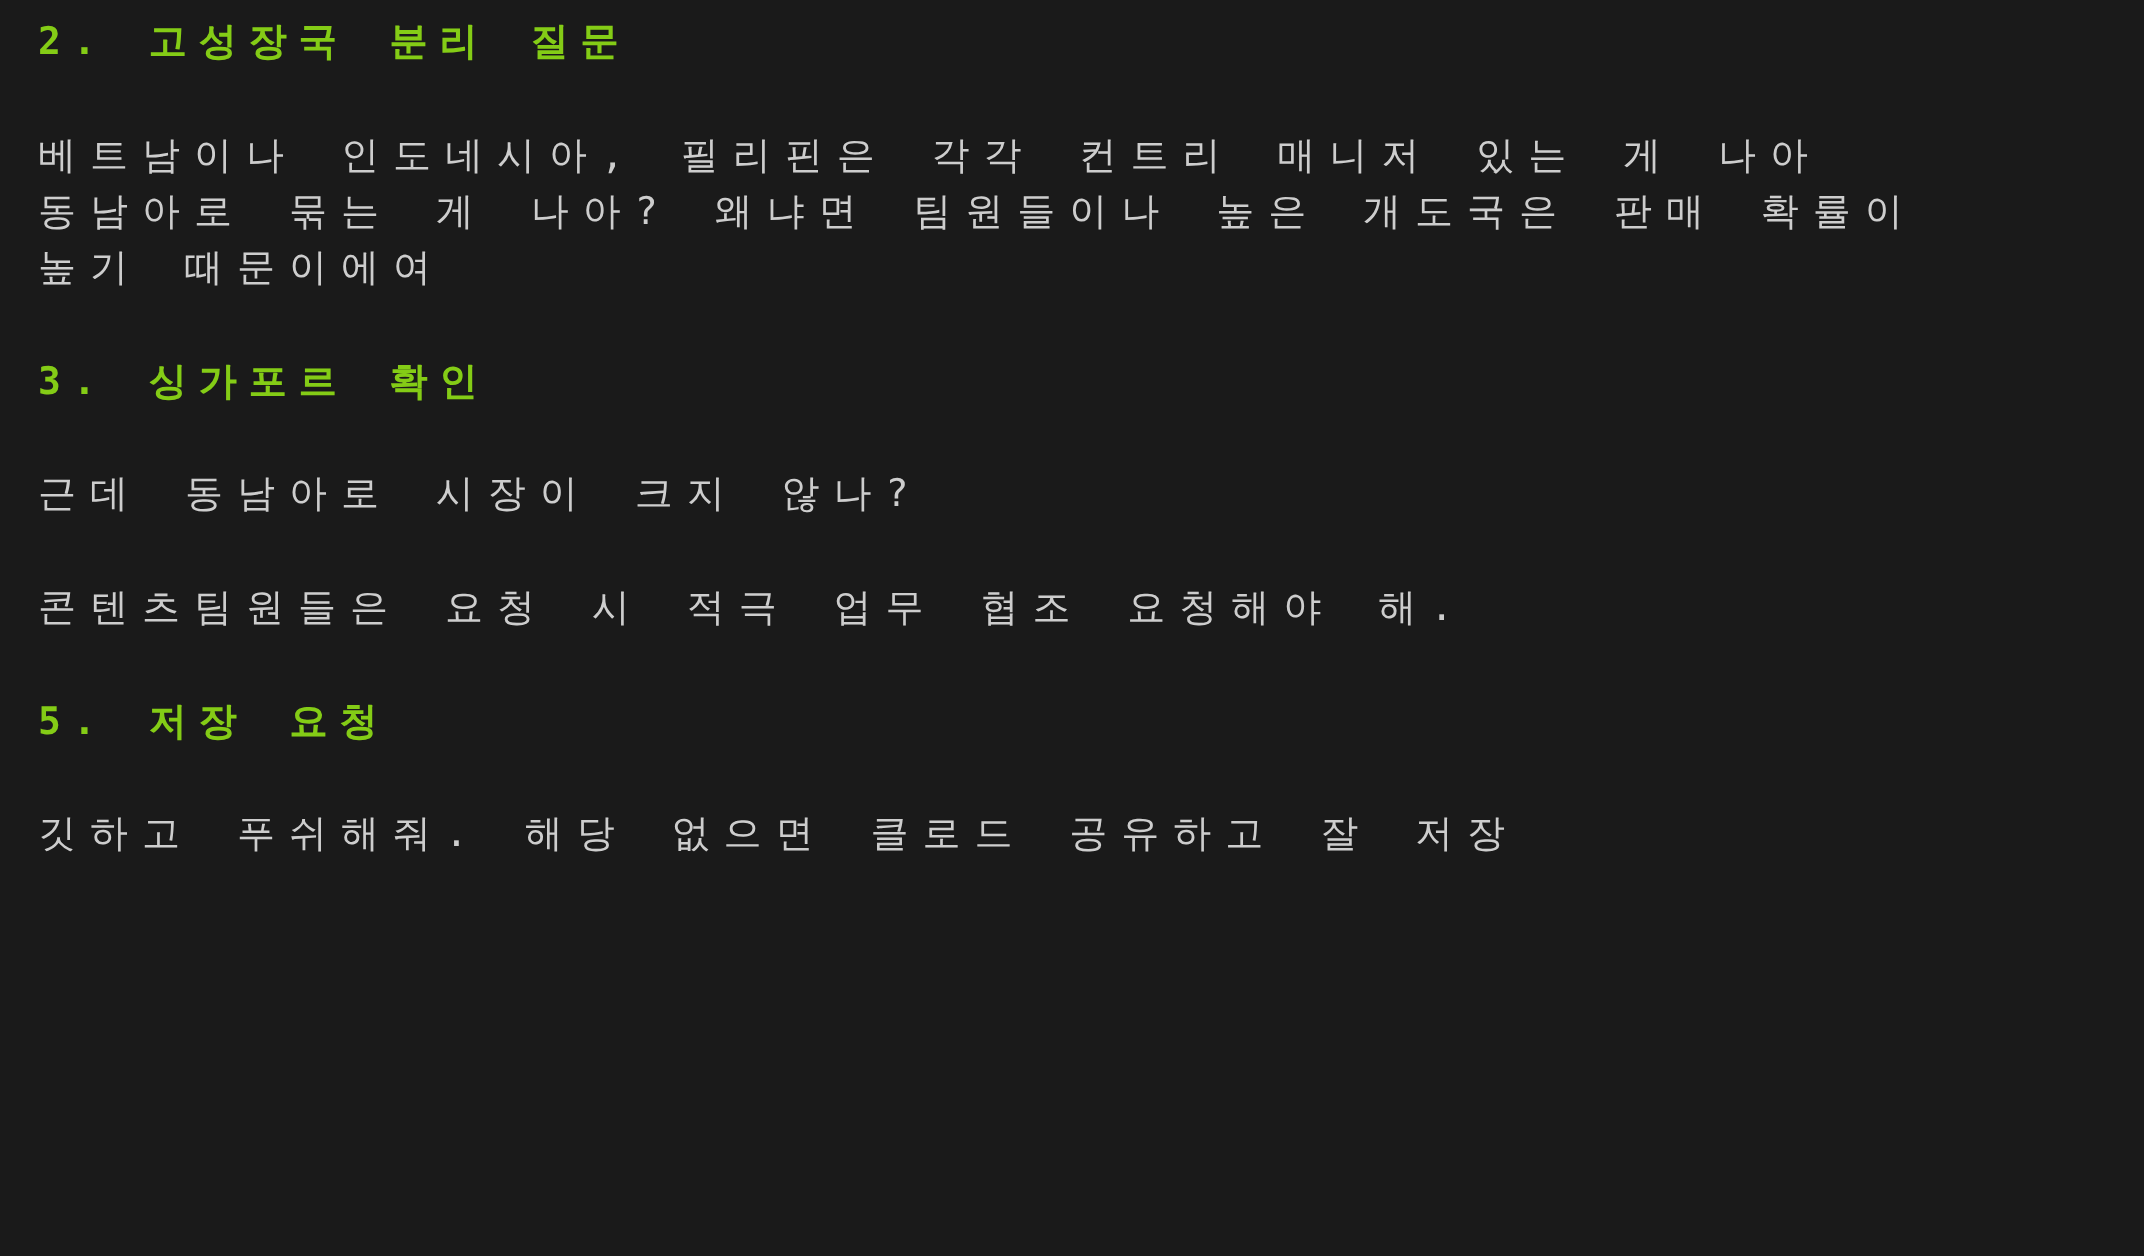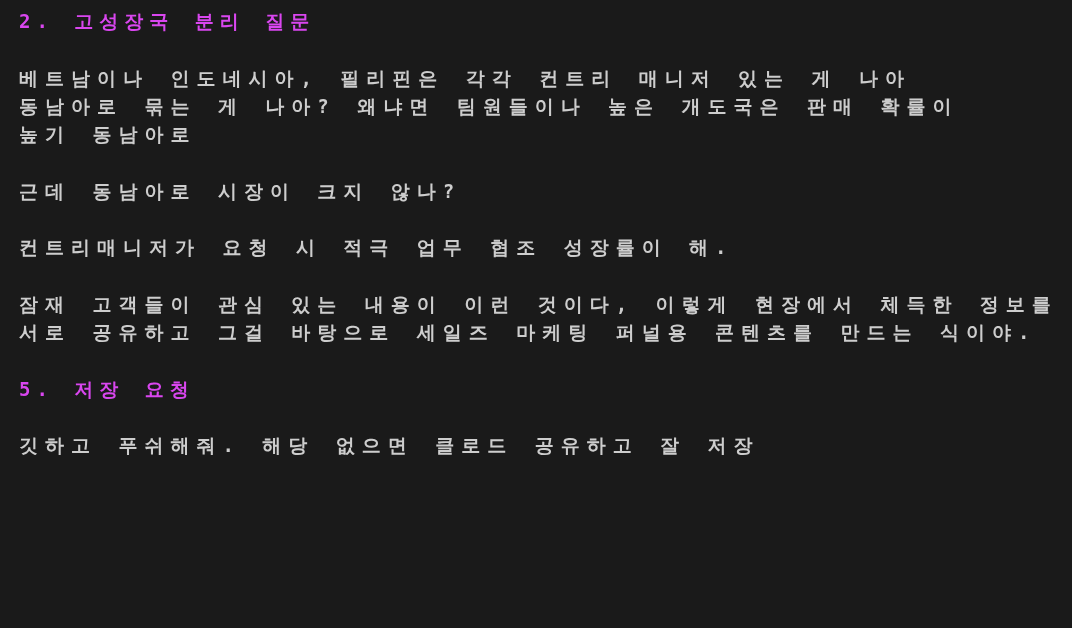--- a/index.html
+++ b/index.html
@@ -16,57 +16,55 @@
     letter-spacing: 7px;
     word-spacing: 3px;
   }
   .block { margin-bottom: 28.3px; }
   .block:last-child { margin-bottom: 0; }
   .line {
     height: 28.3px;
     line-height: 28.3px;
     white-space: pre;
     overflow: hidden;
-    font-weight: bold;
   }
   .heading .line {
     font-weight: bold;
-    color: #d946ef;
+    color: #84cc16;
     letter-spacing: 6px;
   }
 </style>
 </head>
 <body>
 
 <div class="screen">
 
   <div class="block heading">
     <div class="line">2. 고성장국 분리 질문</div>
   </div>
 
   <div class="block">
     <div class="line">베트남이나 인도네시아, 필리핀은 각각 컨트리 매니저 있는 게 나아</div>
     <div class="line">동남아로 묶는 게 나아? 왜냐면 팀원들이나 높은 개도국은 판매 확률이</div>
-    <div class="line">높기 동남아로</div>
+    <div class="line">높기 때문이에여</div>
   </div>
 
+  <div class="block heading">
+    <div class="line">3. 싱가포르 확인</div>
+  </div>
 
   <div class="block">
     <div class="line">근데 동남아로 시장이 크지 않나?</div>
   </div>
 
 
   <div class="block">
-    <div class="line">컨트리매니저가 요청 시 적극 업무 협조 성장률이 해.</div>
+    <div class="line">콘텐츠팀원들은 요청 시 적극 업무 협조 요청해야 해.</div>
   </div>
 
-  <div class="block">
-    <div class="line">잠재 고객들이 관심 있는 내용이 이런 것이다, 이렇게 현장에서 체득한 정보를</div>
-    <div class="line">서로 공유하고 그걸 바탕으로 세일즈 마케팅 퍼널용 콘텐츠를 만드는 식이야.</div>
-  </div>
 
   <div class="block heading">
     <div class="line">5. 저장 요청</div>
   </div>
 
   <div class="block">
     <div class="line">깃하고 푸쉬해줘. 해당 없으면 클로드 공유하고 잘 저장</div>
   </div>
 
 </div>

